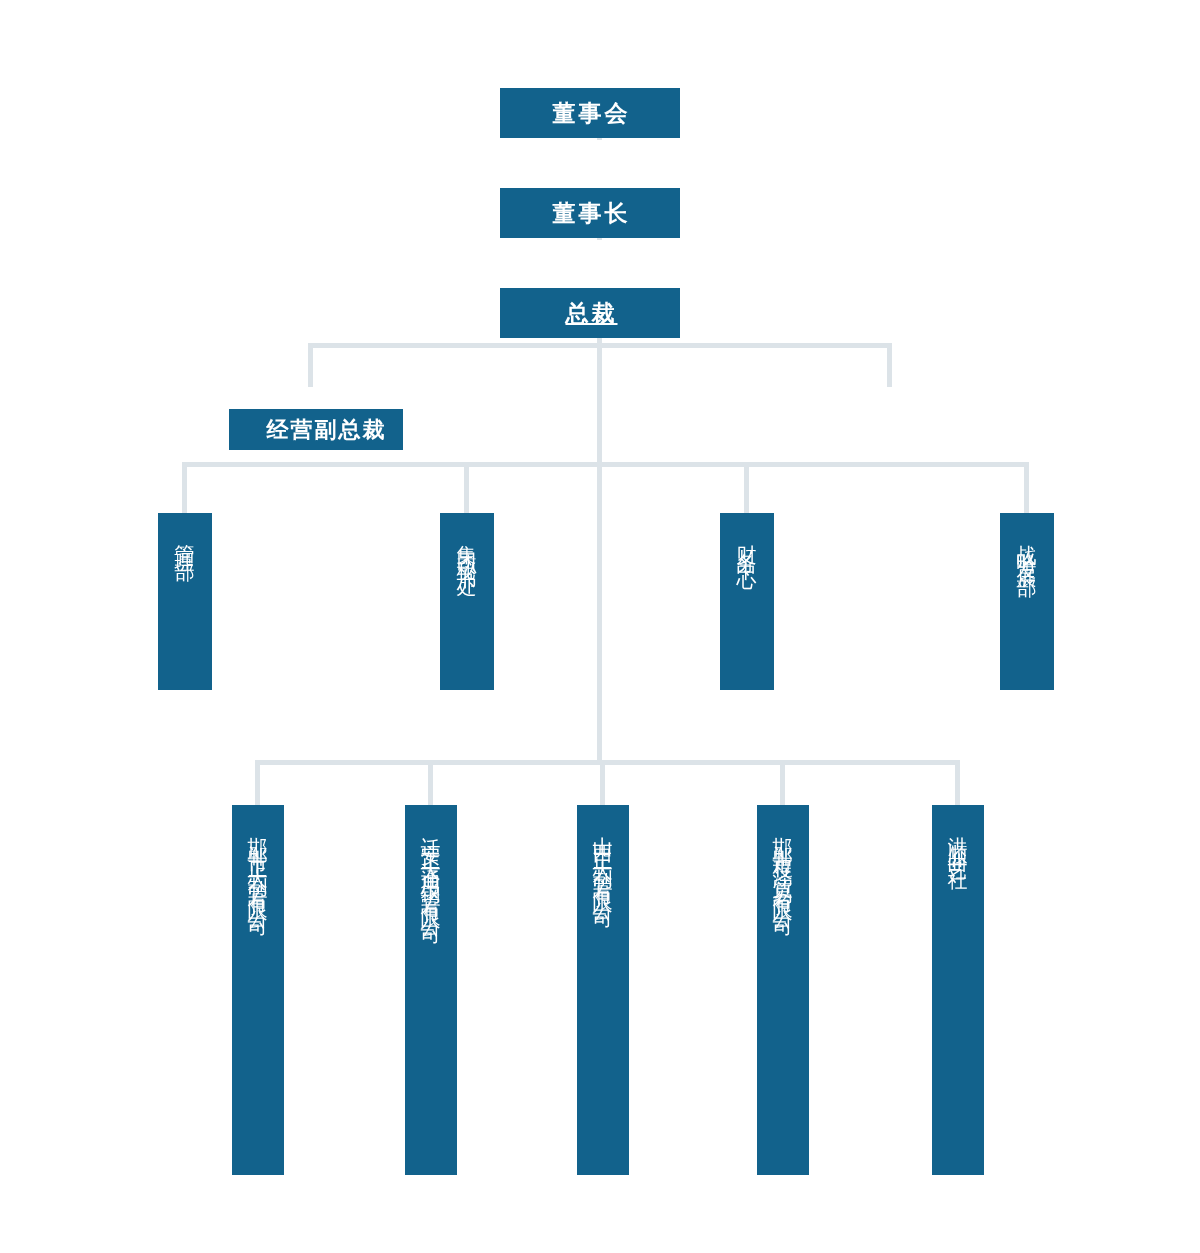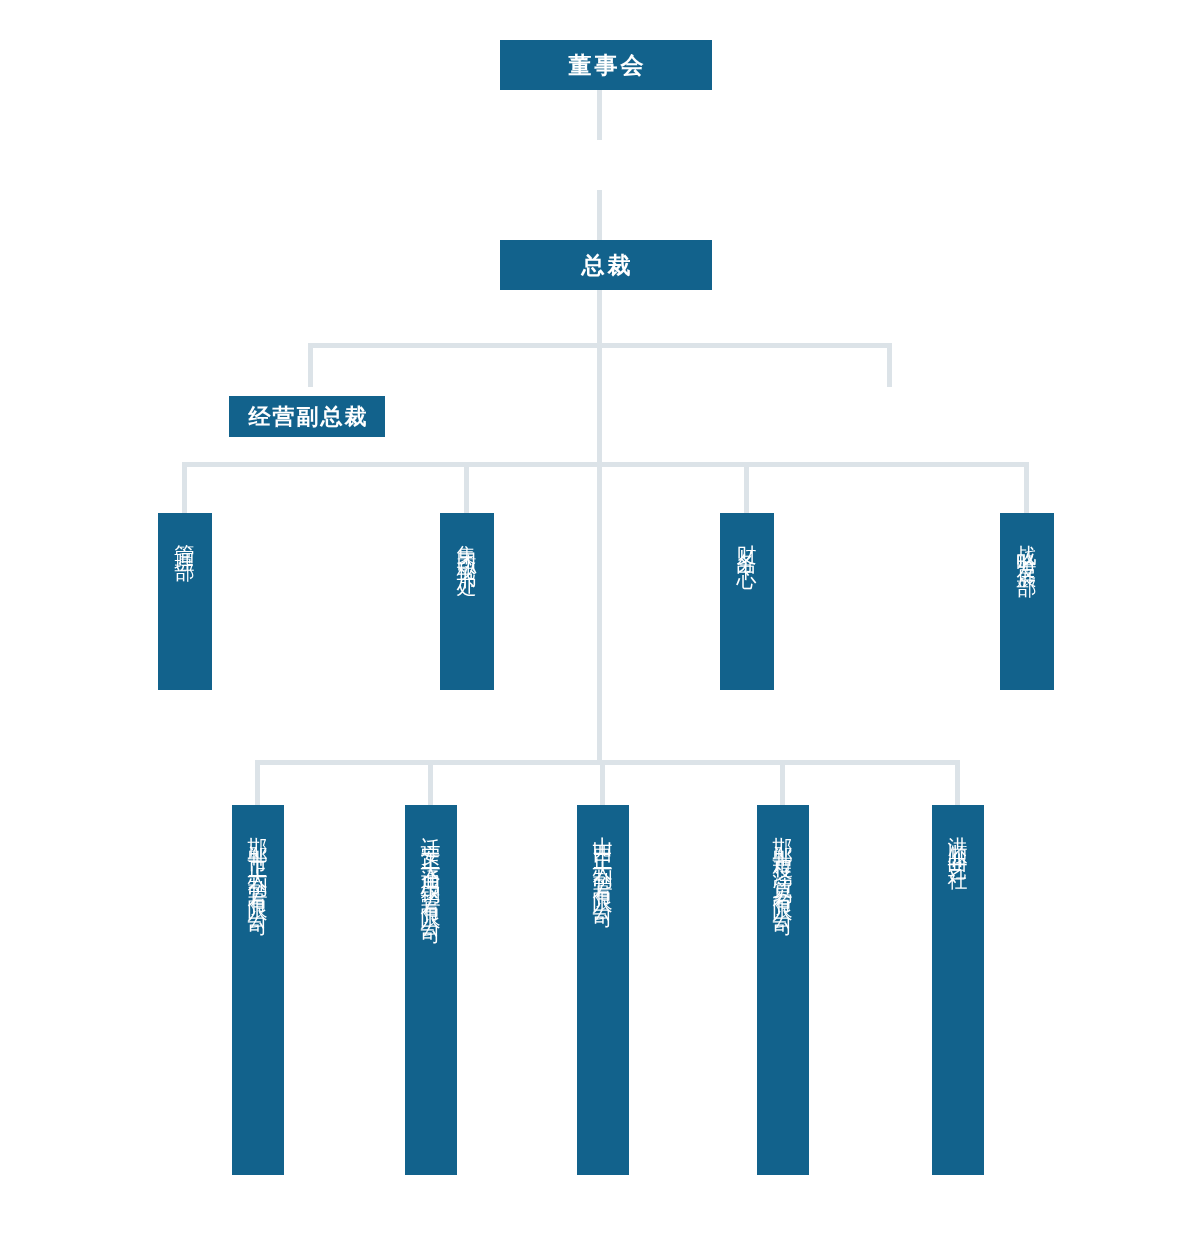--- a/index.html
+++ b/index.html
@@ -21,22 +21,22 @@
   .hnode{
     position:absolute;
     background:var(--fill);
     color:var(--text);
     display:flex;align-items:center;justify-content:center;
     font-family:"Liberation Serif", serif;
     font-weight:bold;
     letter-spacing:3px;
     text-indent:3px;
   }
-  .hnode.lv1{width:212px;height:50px;left:500px;font-size:23px;}
-  .hnode.vp{width:156px;height:41px;top:396px;font-size:22px;letter-spacing:2px;}
+  .hnode.lv1{width:180px;height:50px;left:500px;font-size:23px;margin-top:48px;}
+  .hnode.vp{width:156px;height:41px;top:409px;font-size:22px;letter-spacing:2px;padding-left:18px;}
   
   .vnode{
     position:absolute;
     background:var(--fill);
     color:var(--text);
     display:flex;justify-content:center;align-items:flex-start;
     font-family:"Liberation Sans", sans-serif;
     font-size:20px;
   }
   .vnode span{
@@ -69,21 +69,22 @@
   <div class="cl" style="left:1024px;top:462px;width:5px;height:51px;"></div>
 
   <div class="cl" style="left:255px;top:760px;width:705px;height:5px;"></div>
   <div class="cl" style="left:255px;top:760px;width:5px;height:45px;"></div>
   <div class="cl" style="left:428px;top:760px;width:5px;height:45px;"></div>
   <div class="cl" style="left:600px;top:760px;width:5px;height:45px;"></div>
   <div class="cl" style="left:780px;top:760px;width:5px;height:45px;"></div>
   <div class="cl" style="left:955px;top:760px;width:5px;height:45px;"></div>
 
   <div class="hnode lv1" style="top:40px;">董事会</div>
-  <div class="hnode lv1" style="top:240px;">总裁</div>
+  <div class="hnode lv1" style="top:140px;">董事长</div>
+  <div class="hnode lv1" style="top:240px;text-decoration:underline;">总裁</div>
 
   <div class="hnode vp" style="left:229px;">经营副总裁</div>
 
   <div class="vnode dept" style="left:158px;">
     <span>管理部</span>
   </div>
   <div class="vnode dept" style="left:440px;">
     <span>集团秘书处</span>
   </div>
   <div class="vnode dept" style="left:720px;">

